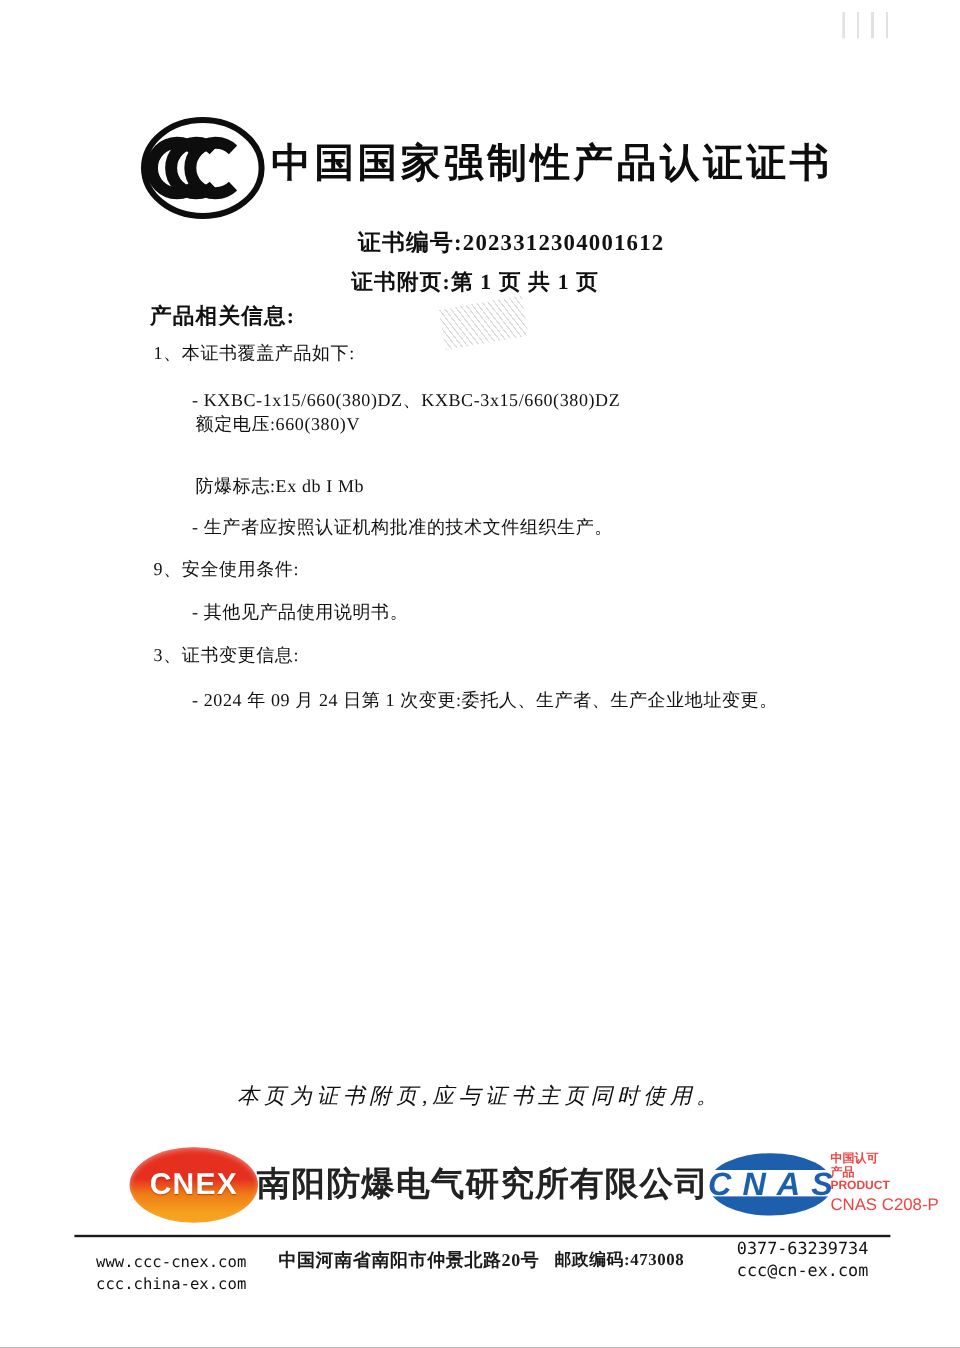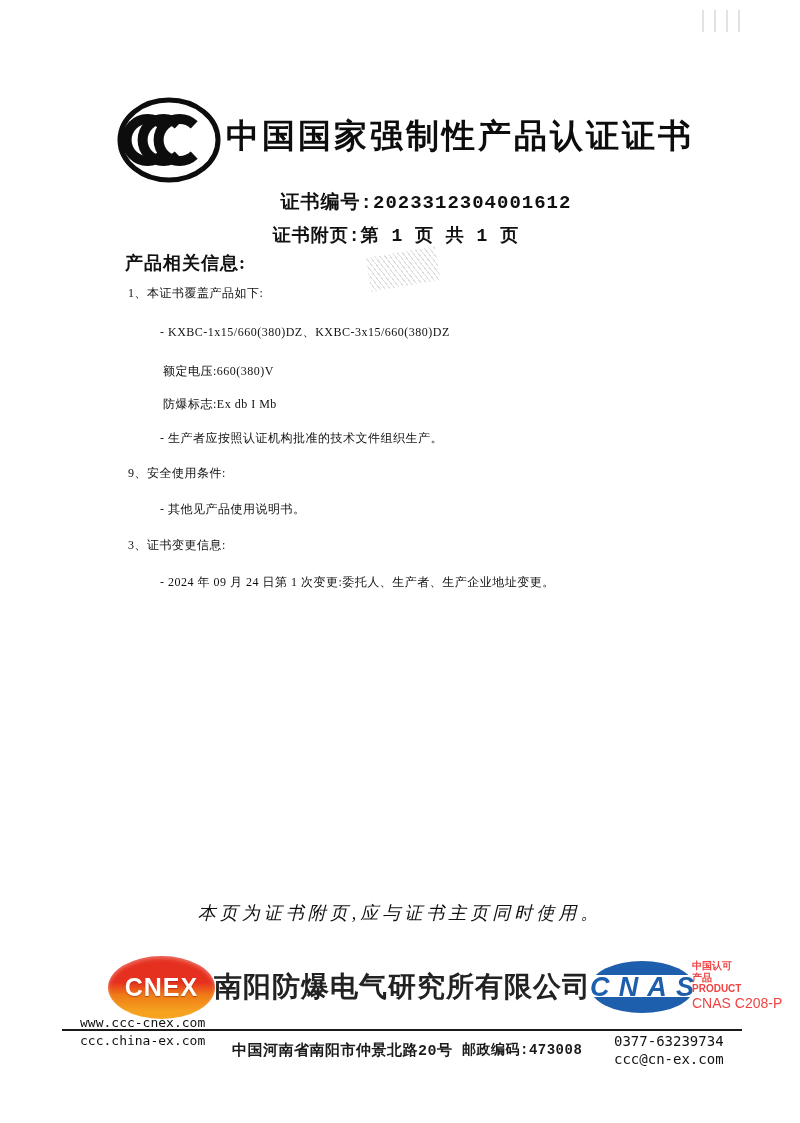--- a/index.html
+++ b/index.html
@@ -2,40 +2,40 @@
 <html><head>
 <meta charset="utf-8">
 <style>
   html,body{margin:0;padding:0;background:#888;}
   .page{
     position:relative;width:800px;height:1123px;background:#ffffff;
     margin:0 auto;overflow:hidden;color:#111;
     font-family:"Liberation Serif",serif;
   }
   .abs{position:absolute;}
-  .hei{font-family:Liberation Mono, monospace;font-weight:bold;}
+  .hei{font-family:Liberation Serif, serif;font-weight:bold;}
   .kai{font-family:"Liberation Serif",serif;}
   .mono{font-family:"DejaVu Sans Mono",monospace;}
 
   
   .ccc-logo{left:116px;top:96px;width:106px;height:88px;}
   .doc-title{left:220px;top:114px;width:480px;text-align:center;
     font-size:33px;letter-spacing:3px;color:#0d0d0d;}
   .cert-line1{left:0;top:189px;width:800px;text-align:center;
     font-size:19px;letter-spacing:1px;transform:translateX(26px);}
   .cert-line2{left:0;top:223px;width:792px;text-align:center;
     font-size:18px;letter-spacing:1px;}
 
   
   .section-title{left:125px;top:251px;font-size:18px;font-weight:bold;letter-spacing:1px;}
-  .line{font-size:12px;letter-spacing:0.5px;white-space:nowrap;}
+  .line{font-size:15px;letter-spacing:0.5px;white-space:nowrap;}
   .lv1{left:128px;}
   .lv2{left:160px;}
   .lv2b{left:163px;}
-  .it0{top:285px;} .it1{top:324px;} .it2{top:363px;} .it3{top:396px;}
+  .it0{top:285px;} .it1{top:324px;} .it2{top:344px;} .it3{top:396px;}
   .it4{top:430px;} .it5{top:465px;} .it6{top:501px;} .it7{top:537px;} .it8{top:574px;}
 
   .note-line{left:0;top:901px;width:800px;text-align:center;
     font-size:18px;letter-spacing:4px;font-style:italic;}
 
   
   .cnex-logo{left:108px;top:956px;width:107px;height:63px;border-radius:50%;
     background:linear-gradient(180deg,#e6301f 0%,#e6301f 42%,#ef7b17 62%,#f6a21f 88%);
     display:flex;align-items:center;justify-content:center;
     box-shadow:inset 0 2px 4px rgba(255,255,255,.35);}
@@ -46,21 +46,21 @@
     font-size:28px;letter-spacing:1px;color:#222;}
   .cnas-logo{left:586px;top:958px;width:112px;height:58px;}
   .cnas-side{left:692px;top:960px;width:100px;color:#ef4444;line-height:1.15;}
   .cnas-side .s1{font-size:10px;font-weight:bold;}
   .cnas-side .s2{font-size:10px;font-weight:bold;}
   .cnas-side .s3{font-size:10px;font-weight:bold;font-family:"Liberation Sans",sans-serif;}
   .cnas-side .s4{font-size:14px;font-weight:normal;font-family:"Liberation Sans",sans-serif;}
 
   
   .footer-rule{left:62px;top:1029px;width:680px;height:2px;background:#1a1a1a;}
-  .urls{left:80px;top:1014px;font-size:13px;line-height:1.4;}
+  .urls{left:80px;top:1044px;font-size:13px;line-height:1.4;}
   .address{left:232px;top:1041px;font-size:15px;letter-spacing:0.5px;color:#1a1a1a;}
   .postal{left:462px;top:1041px;font-size:14px;letter-spacing:0.5px;color:#1a1a1a;}
   .contact{left:614px;top:1032px;font-size:14px;line-height:1.3;}
 
   
   .artifact{pointer-events:none;opacity:.35;}
   .art1{left:368px;top:252px;width:70px;height:34px;transform:rotate(-10deg);
     background:repeating-linear-gradient(62deg,rgba(60,60,60,.5) 0 1px,transparent 1px 4px);}
   .art2{left:702px;top:10px;width:40px;height:22px;
     background:repeating-linear-gradient(90deg,rgba(90,90,90,.5) 0 2px,transparent 2px 12px);}

